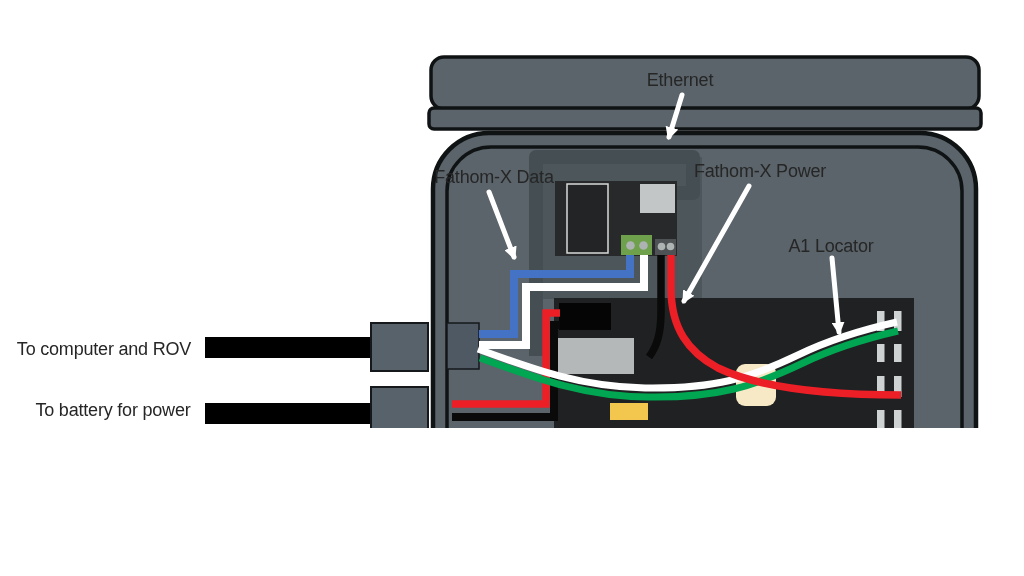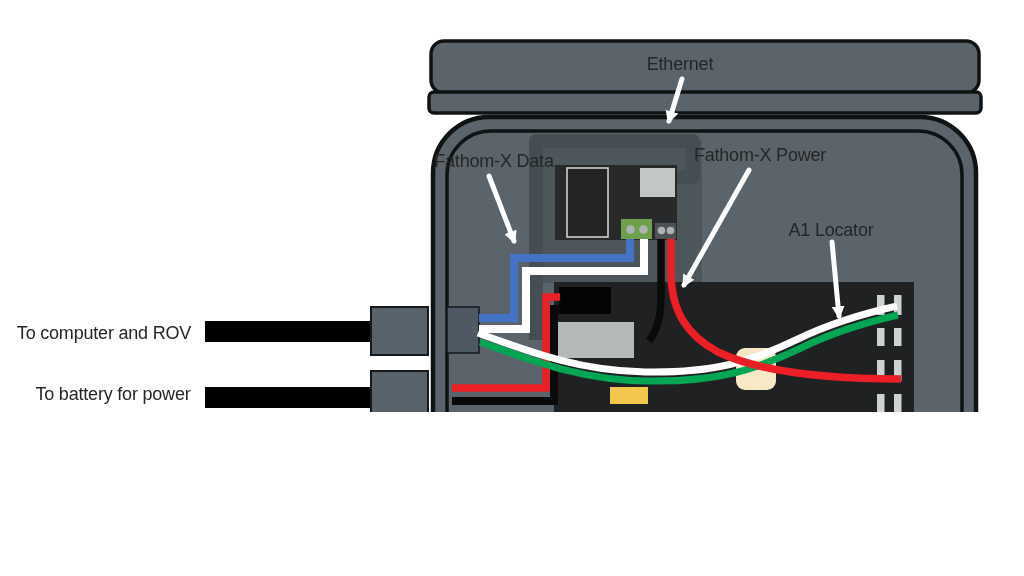--- a/index.html
+++ b/index.html
@@ -1,16 +1,16 @@
 <!DOCTYPE html>
 <html><head>
 <meta charset="utf-8">
 <style>
   html,body{margin:0;padding:0;background:#ffffff;}
-  .stage{width:1024px;height:412px;position:relative;background:#15803d;overflow:hidden;}
+  .stage{width:1024px;height:412px;position:relative;background:#15803d;overflow:hidden;margin-top:16px;}
   svg{display:block;}
   .lbl{
     font-family:"Liberation Sans","DejaVu Sans",sans-serif;
     font-size:18px;
     letter-spacing:-0.2px;
     text-anchor:middle;
   }
 </style>
 </head>
 <body>

